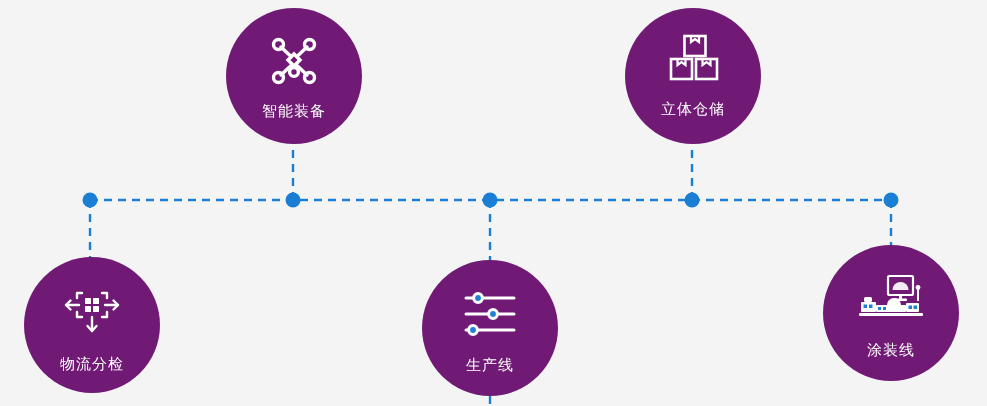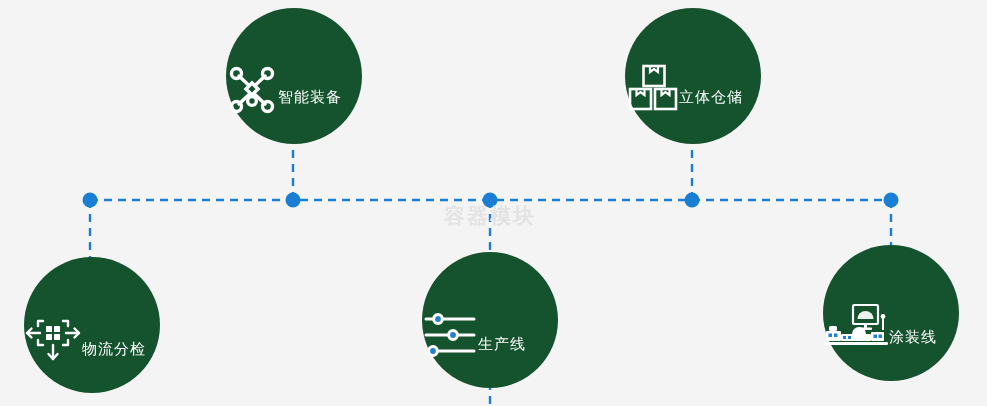--- a/index.html
+++ b/index.html
@@ -42,23 +42,23 @@
     color: #e3e3e3;
     font-weight: 700;
     white-space: nowrap;
     user-select: none;
   }
 
   
   .node {
     position: absolute;
     border-radius: 50%;
-    background: #14532d;
+    background: #701a75;
     display: flex;
-    flex-direction: row;
+    flex-direction: column;
     align-items: center;
     justify-content: flex-start;
     box-sizing: border-box;
   }
   .node .node-icon {
     display: block;
     line-height: 0;
   }
   .node .node-label {
     color: #ffffff;
@@ -81,21 +81,21 @@
     width: 136px;
     height: 136px;
     padding-top: 30px;
   }
   .node.bottom .node-label { margin-top: 18px; }
 
   
   #node-smart-equipment { left: 226px; top: 8px; }
   #node-stereo-warehouse { left: 625px; top: 8px; }
   #node-logistics-sorting { left: 24px; top: 257px; }
-  #node-production-line { left: 422px; top: 252px; }
+  #node-production-line { left: 422px; top: 260px; }
   #node-coating-line { left: 823px; top: 245px; }
 
   
   #node-logistics-sorting .node-label,
   #node-smart-equipment .node-label { letter-spacing: 1px; }
 </style>
 </head>
 <body>
 
 <div id="stage">
@@ -111,21 +111,20 @@
     <line x1="490" y1="200" x2="490" y2="406" stroke="#1a7fd4" stroke-width="2.4" stroke-dasharray="8 6"></line>
     <line x1="891" y1="200" x2="891" y2="262" stroke="#1a7fd4" stroke-width="2.4" stroke-dasharray="8 6"></line>
 
     <circle cx="90" cy="200" r="7.5" fill="#1a7fd4"></circle>
     <circle cx="293" cy="200" r="7.5" fill="#1a7fd4"></circle>
     <circle cx="490" cy="200" r="7.5" fill="#1a7fd4"></circle>
     <circle cx="692" cy="200" r="7.5" fill="#1a7fd4"></circle>
     <circle cx="891" cy="200" r="7.5" fill="#1a7fd4"></circle>
   </svg>
 
-  <div class="watermark">容器模块</div>
 
   <div class="node top" id="node-smart-equipment">
     <span class="node-icon">
       <svg width="52" height="52" viewBox="0 0 52 52" xmlns="http://www.w3.org/2000/svg">
         <g stroke="#ffffff" stroke-width="3.4" fill="none" stroke-linecap="round">
 
           <line x1="13" y1="13" x2="22.5" y2="22"></line>
           <line x1="39" y1="13" x2="29.5" y2="22"></line>
           <line x1="13" y1="41" x2="22.5" y2="32"></line>
           <line x1="39" y1="41" x2="29.5" y2="32"></line>

